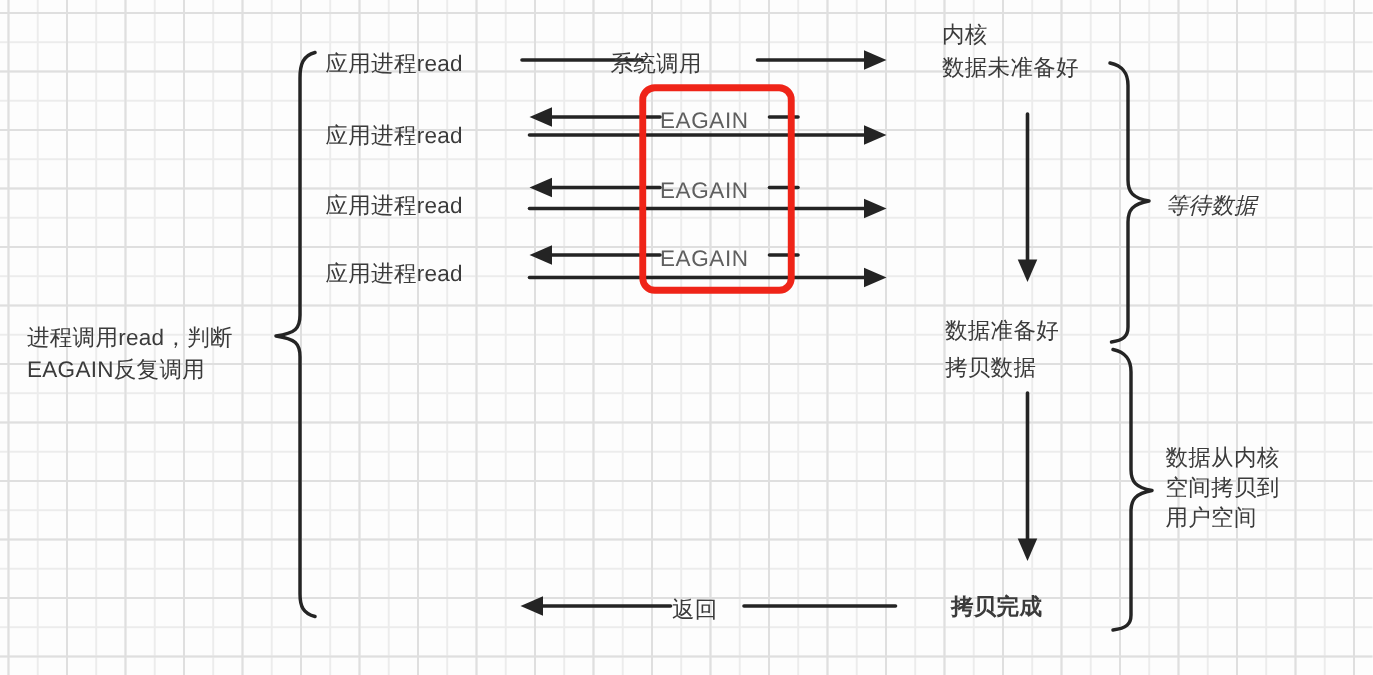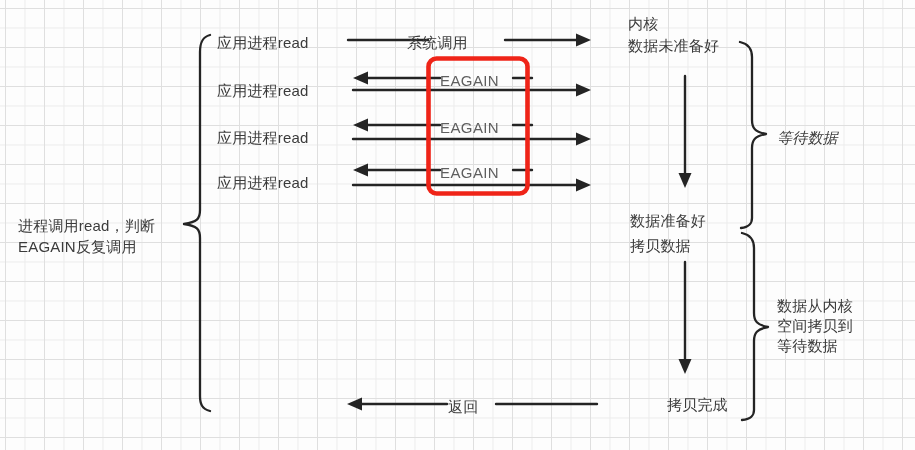--- a/index.html
+++ b/index.html
@@ -116,20 +116,20 @@
   <div class="label center" style="left:407px; top:32px; width:76px;">系统调用</div>
   <div class="label center muted" style="left:440px; top:70px; width:73px;">EAGAIN</div>
   <div class="label center muted" style="left:440px; top:117px; width:73px;">EAGAIN</div>
   <div class="label center muted" style="left:440px; top:162px; width:73px;">EAGAIN</div>
   <div class="label center" style="left:448px; top:396px; width:46px;">返回</div>
 
   <div class="label center" style="left:628px; top:13px; width:116px; line-height:22px;">内核
 数据未准备好</div>
   <div class="label center" style="left:630px; top:235px; width:112px;">拷贝数据</div>
   <div class="label center" style="left:630px; top:210px; width:112px;">数据准备好</div>
-  <div class="label center" style="left:667px; top:394px; width:112px;">拷贝完成</div>
+  <div class="label center" style="left:634px; top:394px; width:112px;font-weight:bold;">拷贝完成</div>
 
   <div class="label" style="left:777px; top:127px;font-style:italic;">等待数据</div>
   <div class="label" style="left:777px; top:296px; line-height:20px;">数据从内核
 空间拷贝到
-等待数据</div>
+用户空间</div>
 
 </div>
 
 </body></html>

